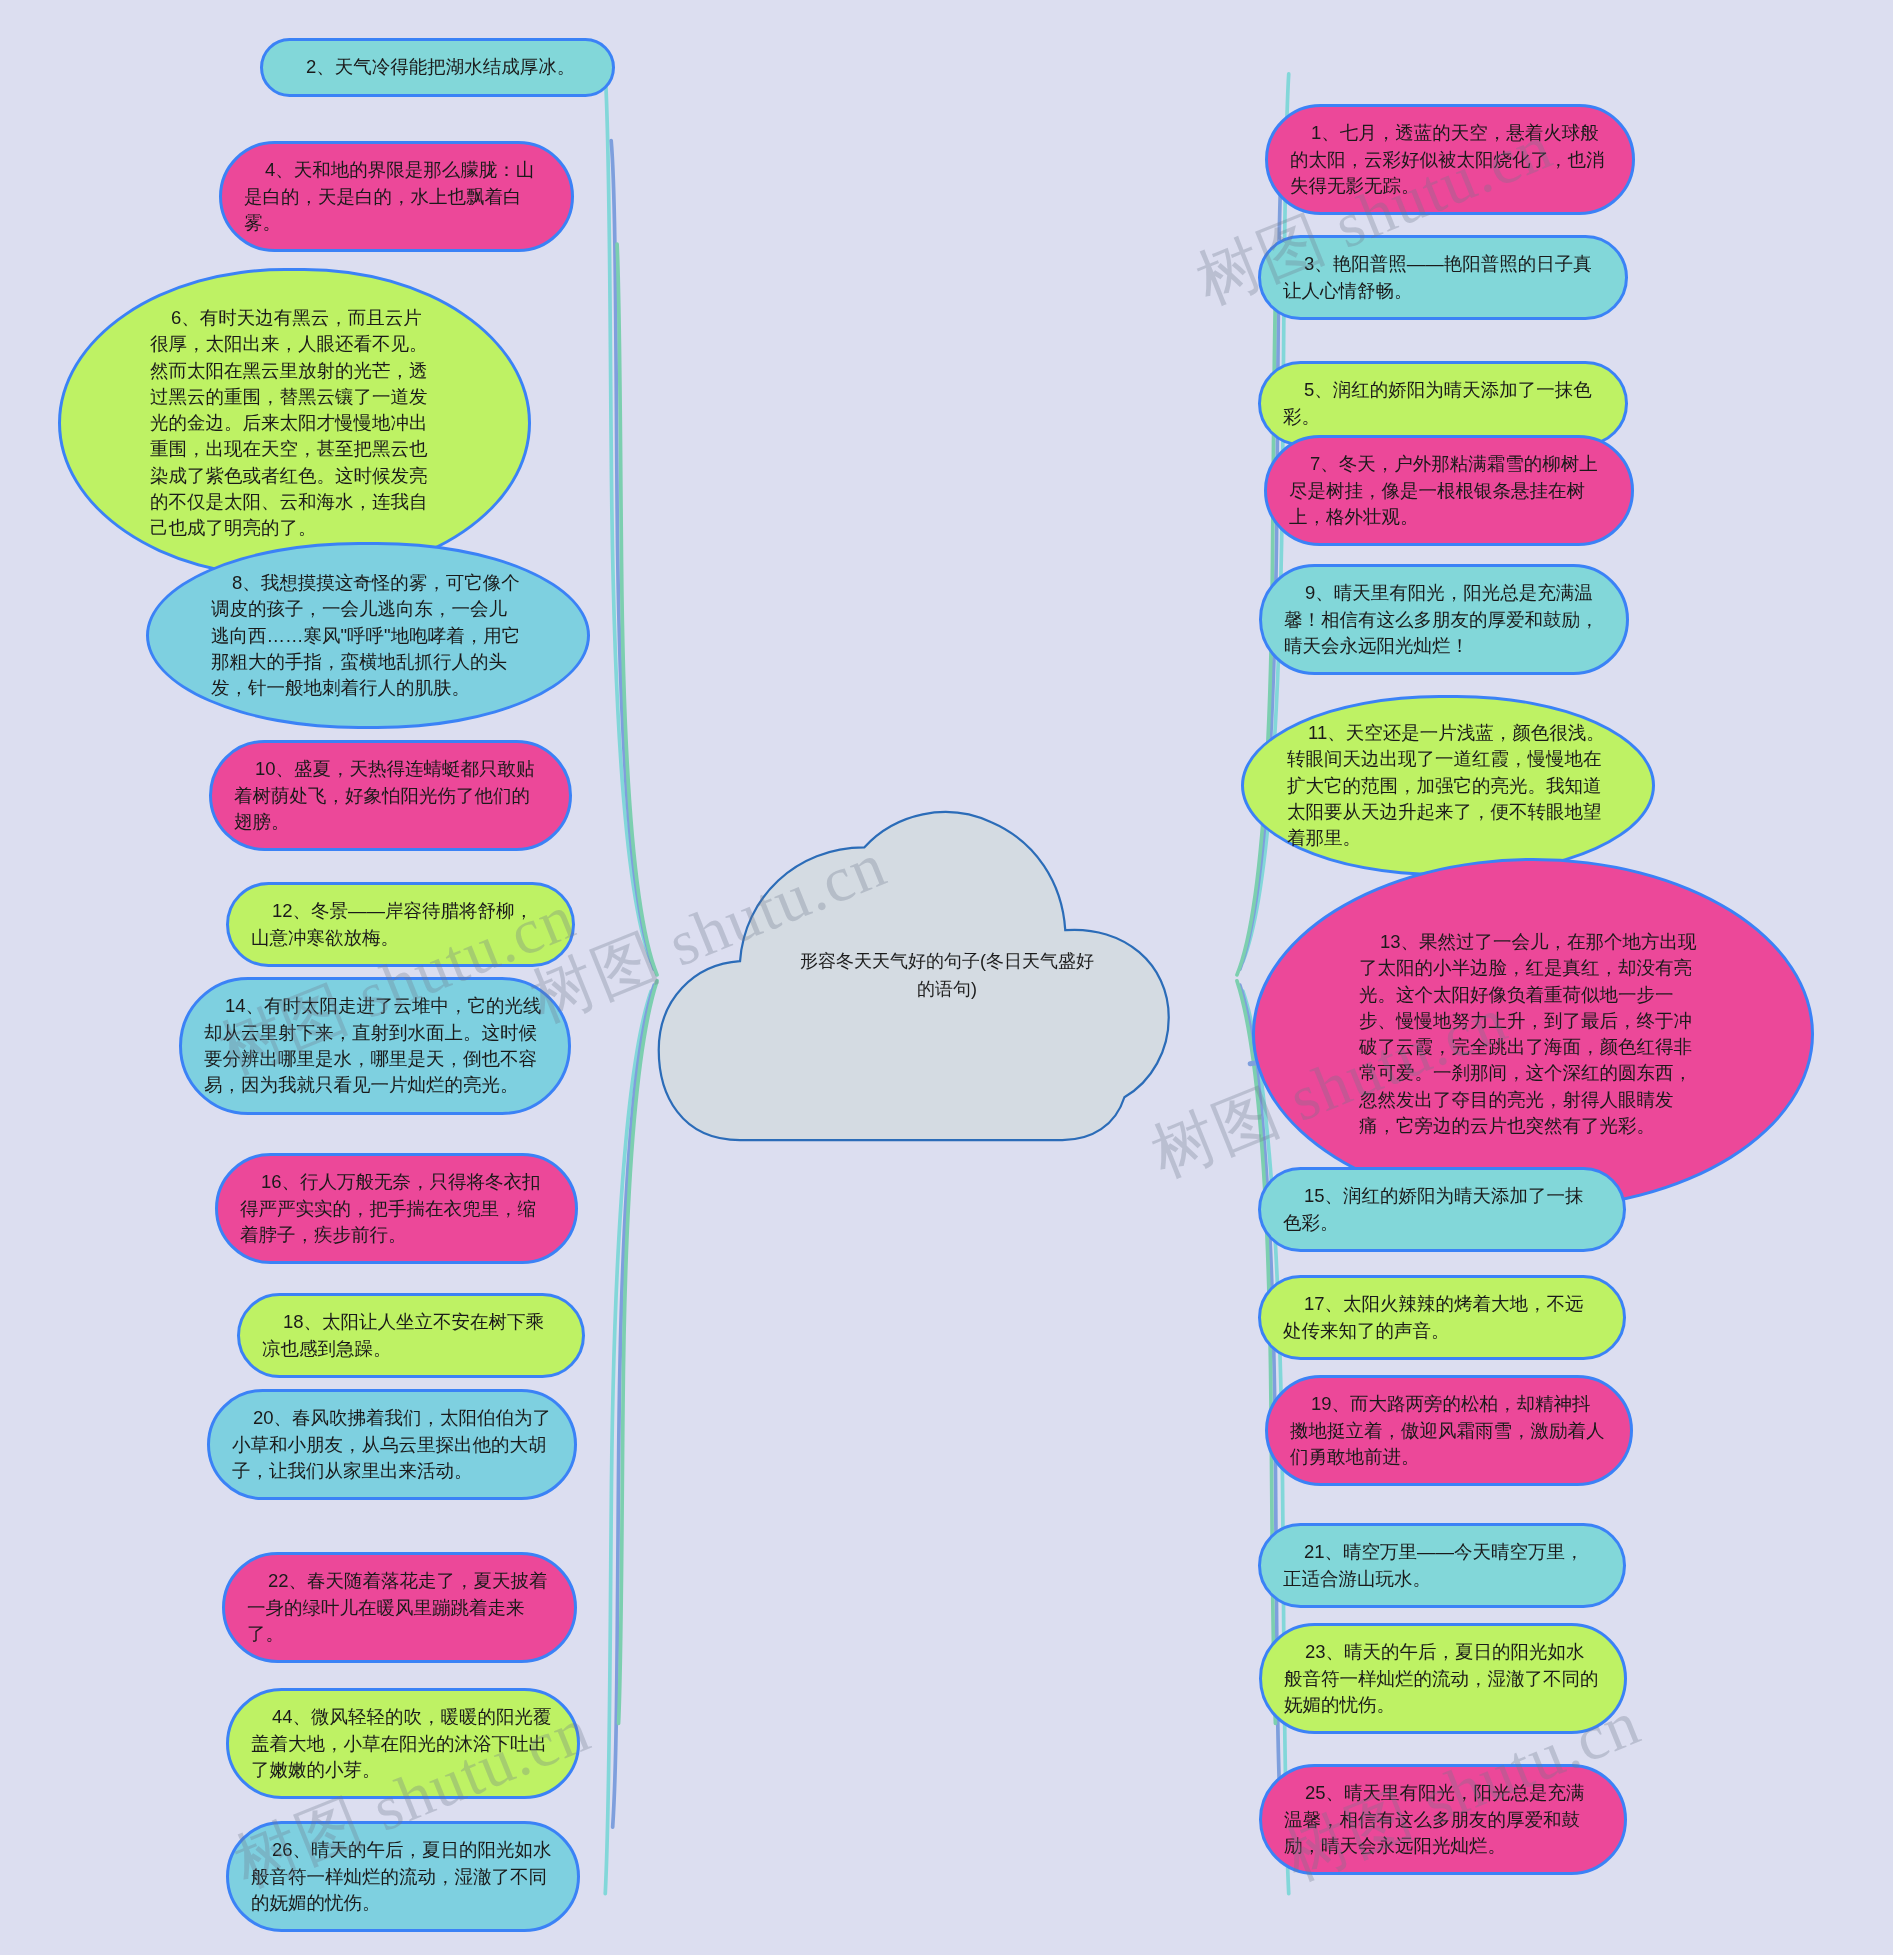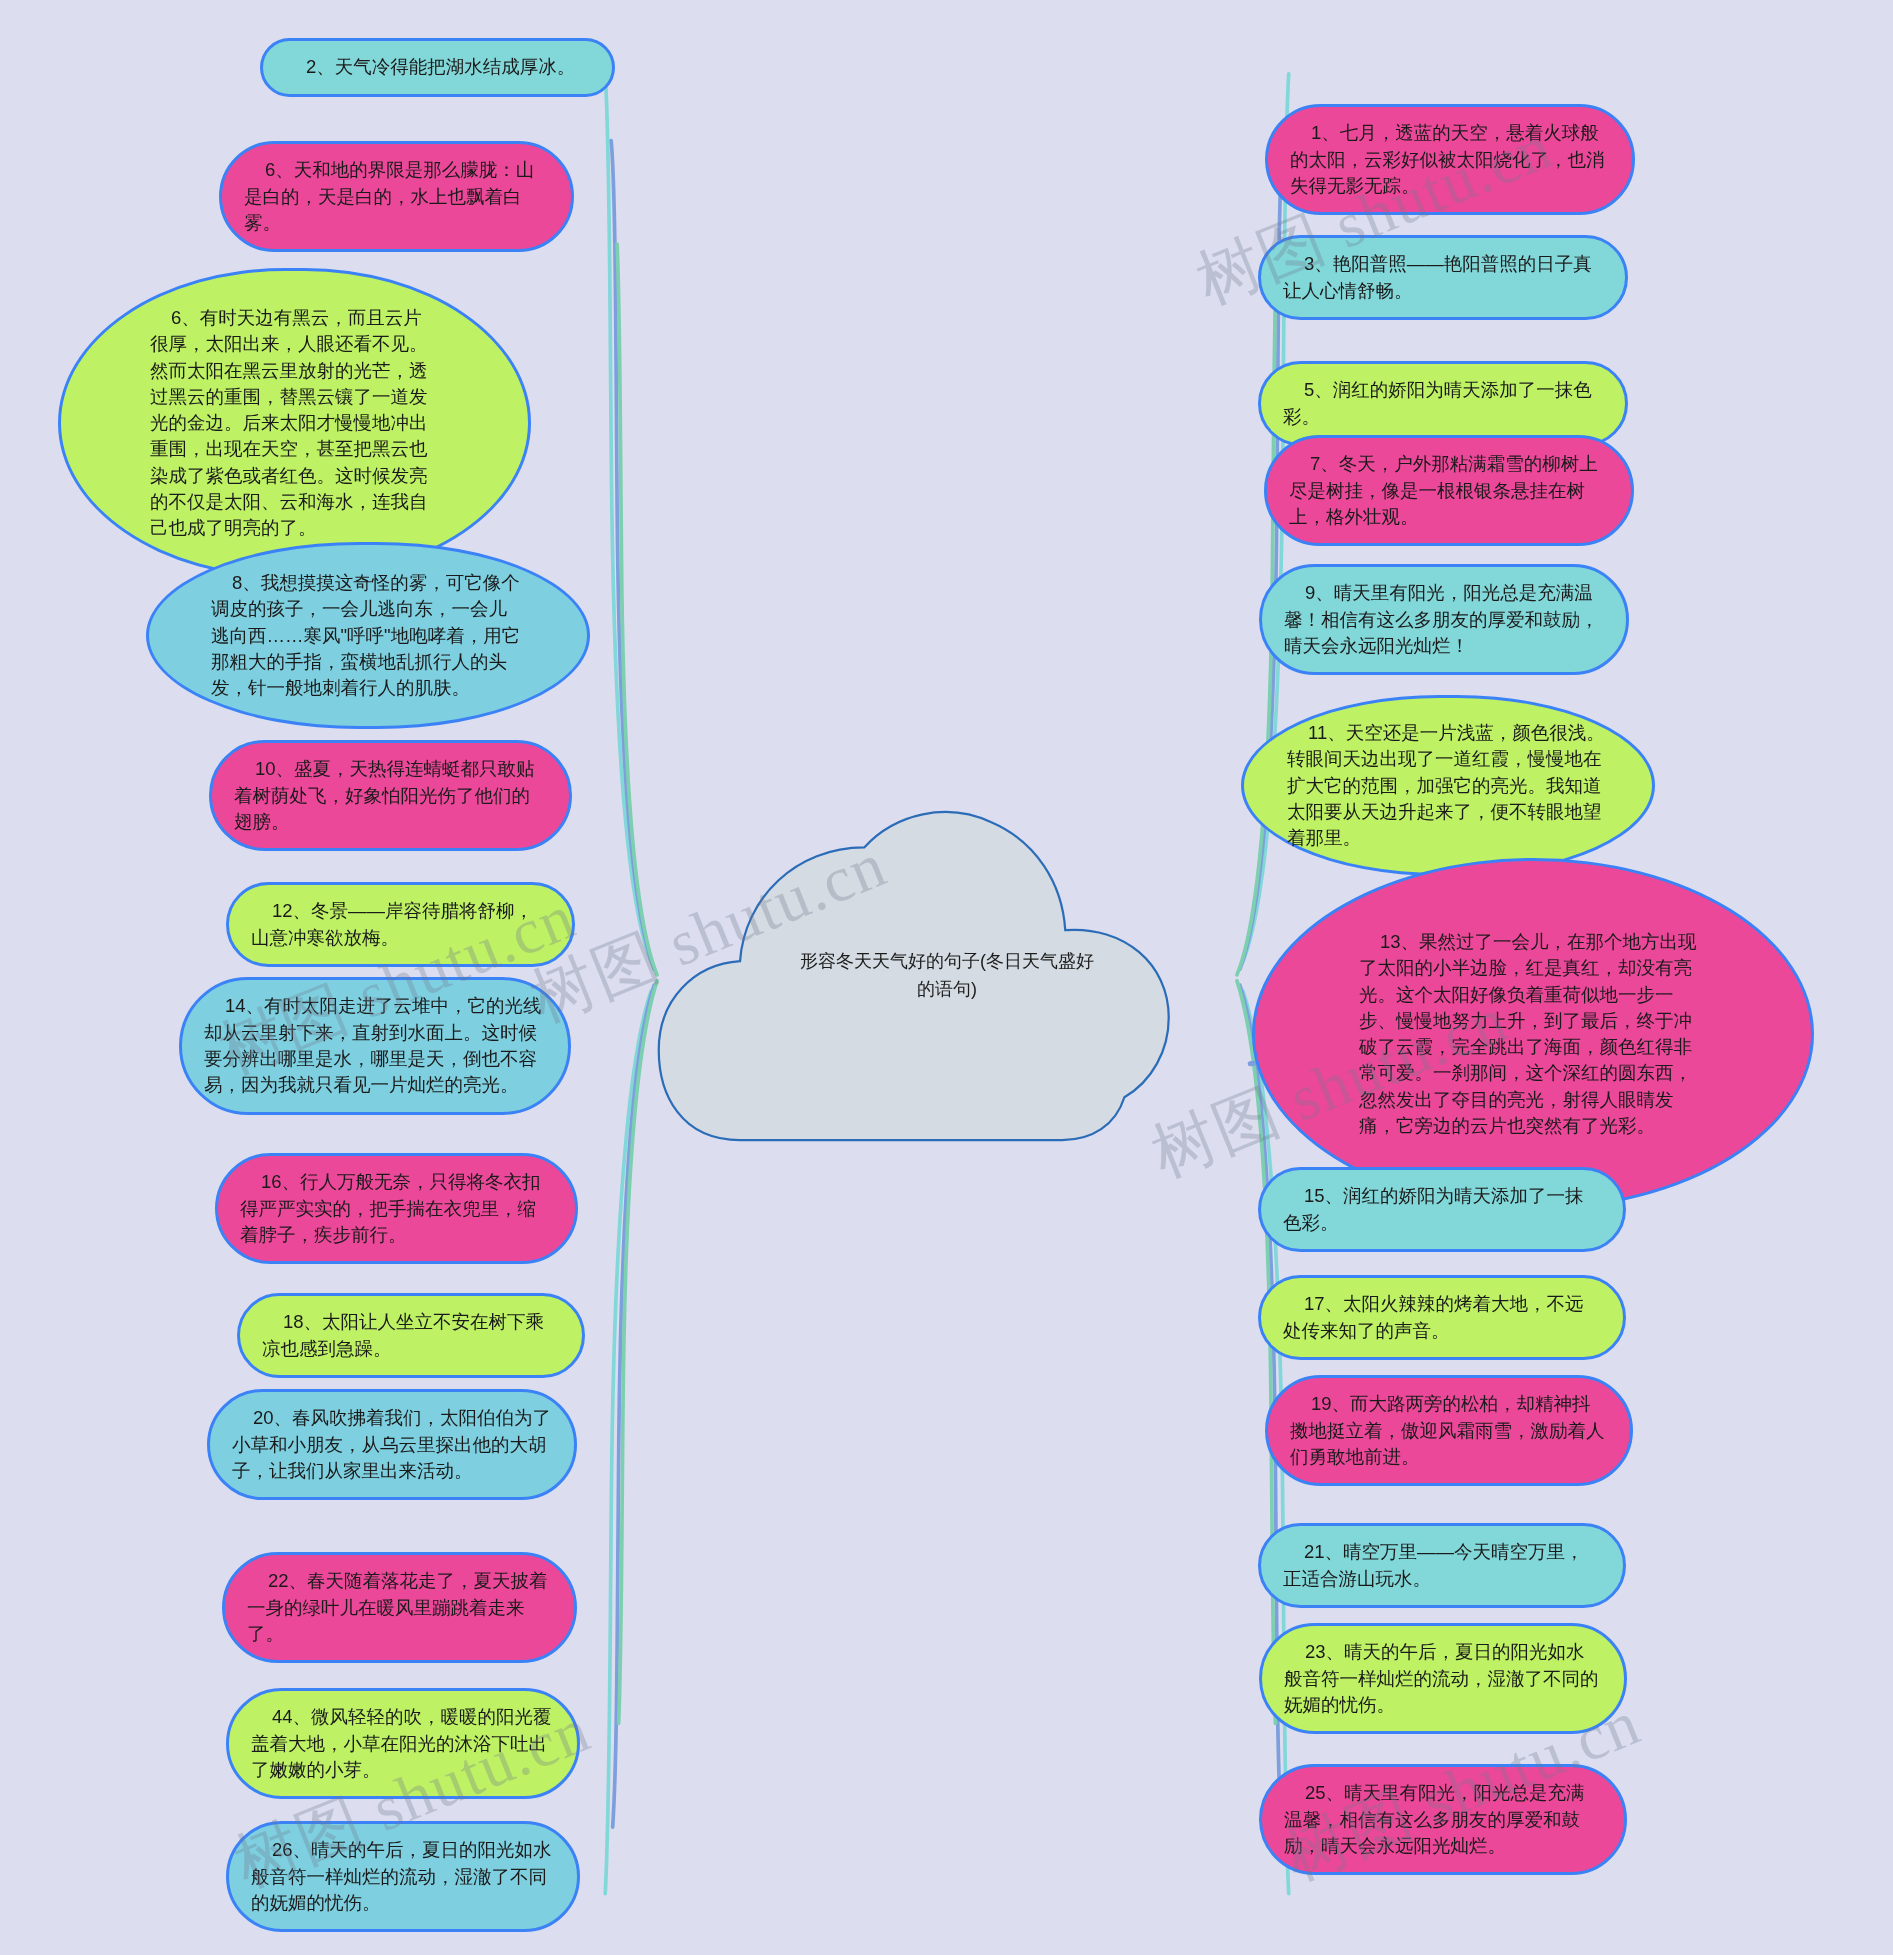--- a/index.html
+++ b/index.html
@@ -120,21 +120,21 @@
                C 640,162 700,214 700,286
                C 700,330 678,372 640,394
                C 628,432 596,452 556,452
                Z" fill="#d4dbe2" stroke="#2b6cb8" stroke-width="3"></path>
     </svg>
     <div id="cloud-title">形容冬天天气好的句子(冬日天气盛好的语句)</div>
   </div>
 
   <div class="node pill c-teal" style="left:260px;  top:38px;   width:355px;">2、天气冷得能把湖水结成厚冰。</div>
 
-  <div class="node pill c-blue" style="left:219px;  top:141px;  width:355px;">6、天和地的界限是那么朦胧：山是白的，天是白的，水上也飘着白雾。</div>
+  <div class="node pill c-blue" style="left:219px;  top:141px;  width:355px;">4、天和地的界限是那么朦胧：山是白的，天是白的，水上也飘着白雾。</div>
 
   <div class="node blob c-green" style="left:58px;   top:268px;  width:473px; padding:34px 89px;">6、有时天边有黑云，而且云片很厚，太阳出来，人眼还看不见。然而太阳在黑云里放射的光芒，透过黑云的重围，替黑云镶了一道发光的金边。后来太阳才慢慢地冲出重围，出现在天空，甚至把黑云也染成了紫色或者红色。这时候发亮的不仅是太阳、云和海水，连我自己也成了明亮的了。</div>
 
   <div class="node blob c-cyan" style="left:146px;  top:542px;  width:444px; padding:25px 62px;">8、我想摸摸这奇怪的雾，可它像个调皮的孩子，一会儿逃向东，一会儿逃向西……寒风"呼呼"地咆哮着，用它那粗大的手指，蛮横地乱抓行人的头发，针一般地刺着行人的肌肤。</div>
 
   <div class="node pill c-blue" style="left:209px;  top:740px; width:363px;">10、盛夏，天热得连蜻蜓都只敢贴着树荫处飞，好象怕阳光伤了他们的翅膀。</div>
 
   <div class="node pill c-green" style="left:226px;  top:882px; width:349px;">12、冬景——岸容待腊将舒柳，山意冲寒欲放梅。</div>
 
   <div class="node pill c-cyan" style="left:179px;  top:977px; width:392px;">14、有时太阳走进了云堆中，它的光线却从云里射下来，直射到水面上。这时候要分辨出哪里是水，哪里是天，倒也不容易，因为我就只看见一片灿烂的亮光。</div>

